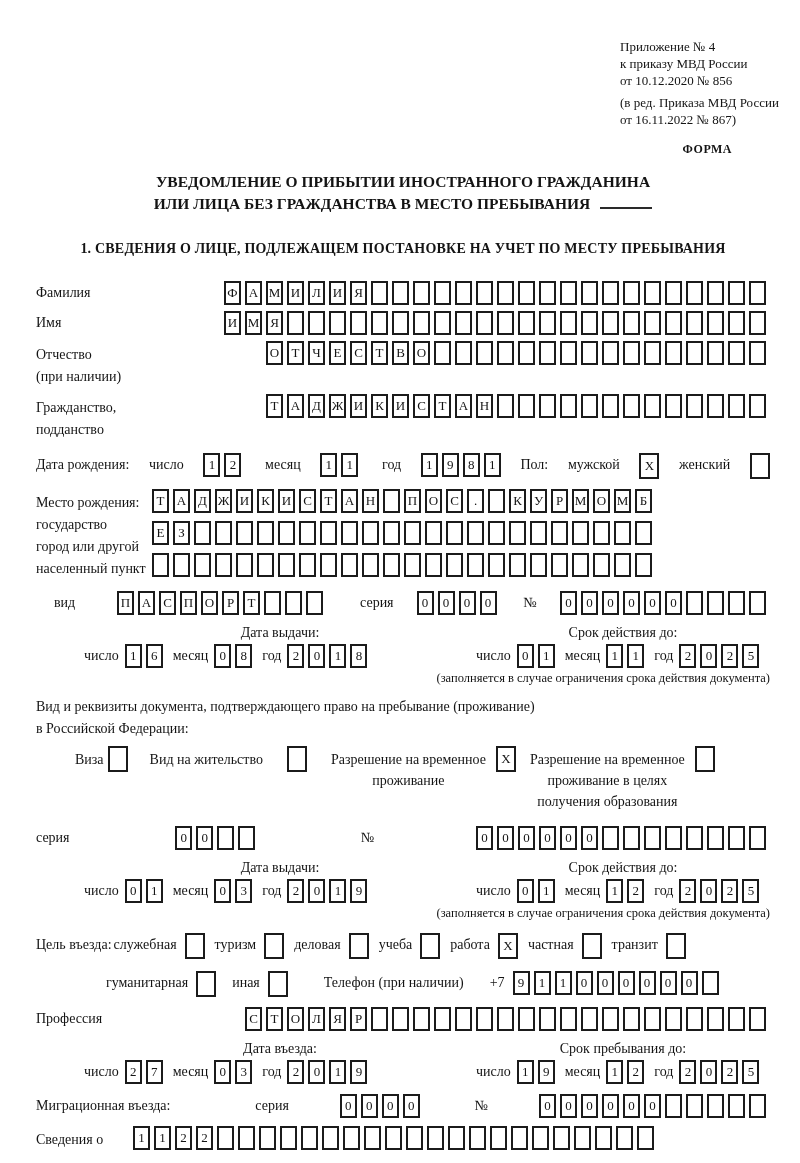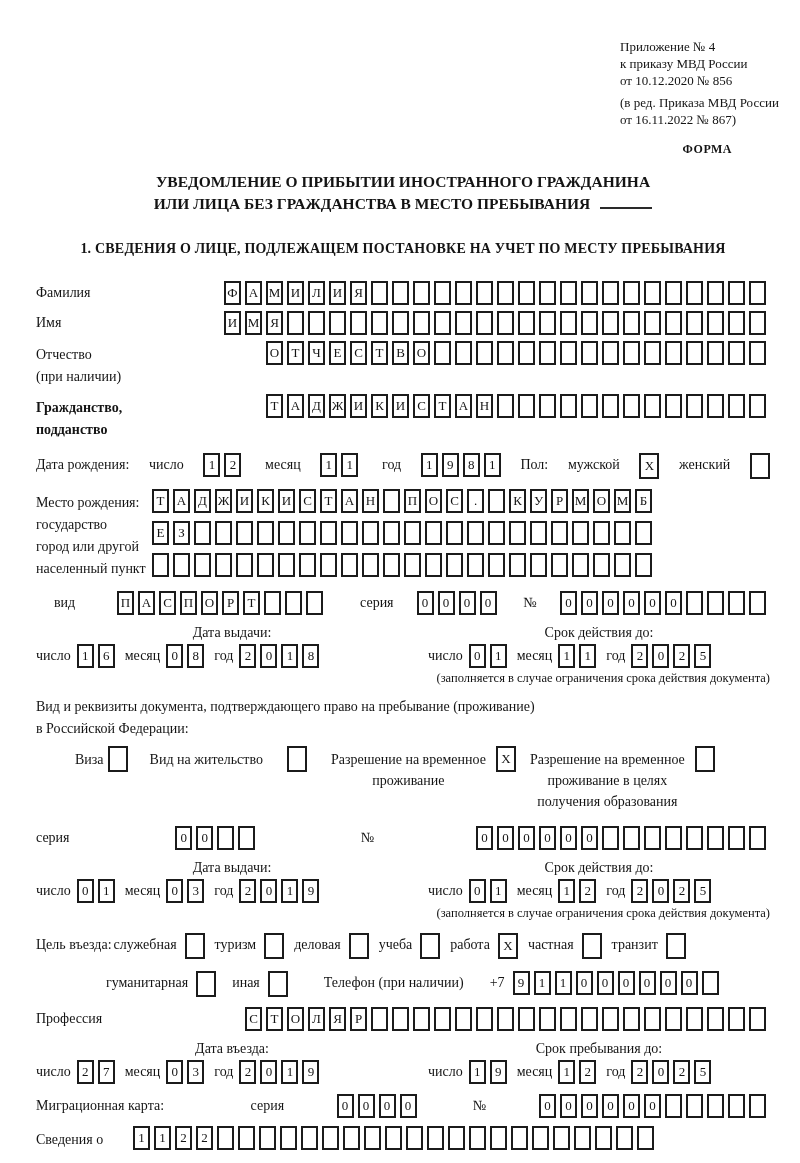--- a/index.html
+++ b/index.html
@@ -35,30 +35,30 @@
 
   .frow { display: flex; align-items: flex-start; margin-top: 6px; justify-content: space-between; }
   .flabel { padding-top: 4px; flex: none; }
   .lblcol { flex: none; line-height: 22px; padding-top: 3px; }
   .dword { padding: 4px 6px 0 6px; flex: none; }
   .dword.first { padding-left: 0; }
 
   .row-surname .flabel { width: 64px; }
   .row-name .flabel { width: 64px; }
   .row-patro .lblcol { width: 118px; }
-  .row-citiz .lblcol { width: 102px; font-weight: bold; }
+  .row-citiz .lblcol { width: 102px; }
 
   .bp { display: flex; margin-top: 10px; }
   .bp .lblcol { width: 116px; }
   .bp-rows .cells { display: flex; margin-bottom: 8px; }
 
   .doc-title { text-align: center; font-weight: bold; font-size: 14px; margin-top: 4px; }
 
   .datepair { display: flex; margin-top: 10px; }
-  .dcol-l { width: 392px; flex: none; }
+  .dcol-l { width: 392px; flex: none; margin-left: 48px; }
   .dcol-r { flex: 1; }
   .dtitle { text-align: center; margin-bottom: 3px; }
   .dgroup { display: flex; align-items: flex-start; }
   .note-right { text-align: right; font-size: 12.5px; margin-top: 3px; }
 
   .para { margin-top: 10px; line-height: 22px; }
 
   .permits { display: flex; align-items: flex-start; margin-top: 6px; }
   .permit { display: flex; align-items: flex-start; margin-left: 39px; }
   .permit .ptext { text-align: center; line-height: 21px; padding-top: 3px; }
@@ -660,21 +660,21 @@
             <span class="cell">2</span>
             <span class="cell">0</span>
             <span class="cell">2</span>
             <span class="cell">5</span>
           </span>
       </div>
     </div>
   </div>
 
   <div class="frow" style="margin-top:10px">
-    <span class="flabel">Миграционная карта:</span>
+    <span class="flabel">Миграционная въезда:</span>
     <span class="dword" style="padding-left:40px">серия</span>
     <span class="cells">
         <span class="cell">0</span>
         <span class="cell">0</span>
         <span class="cell">0</span>
         <span class="cell">0</span>
       </span>
     <span class="dword">№</span>
     <span class="cells">
         <span class="cell">0</span>

